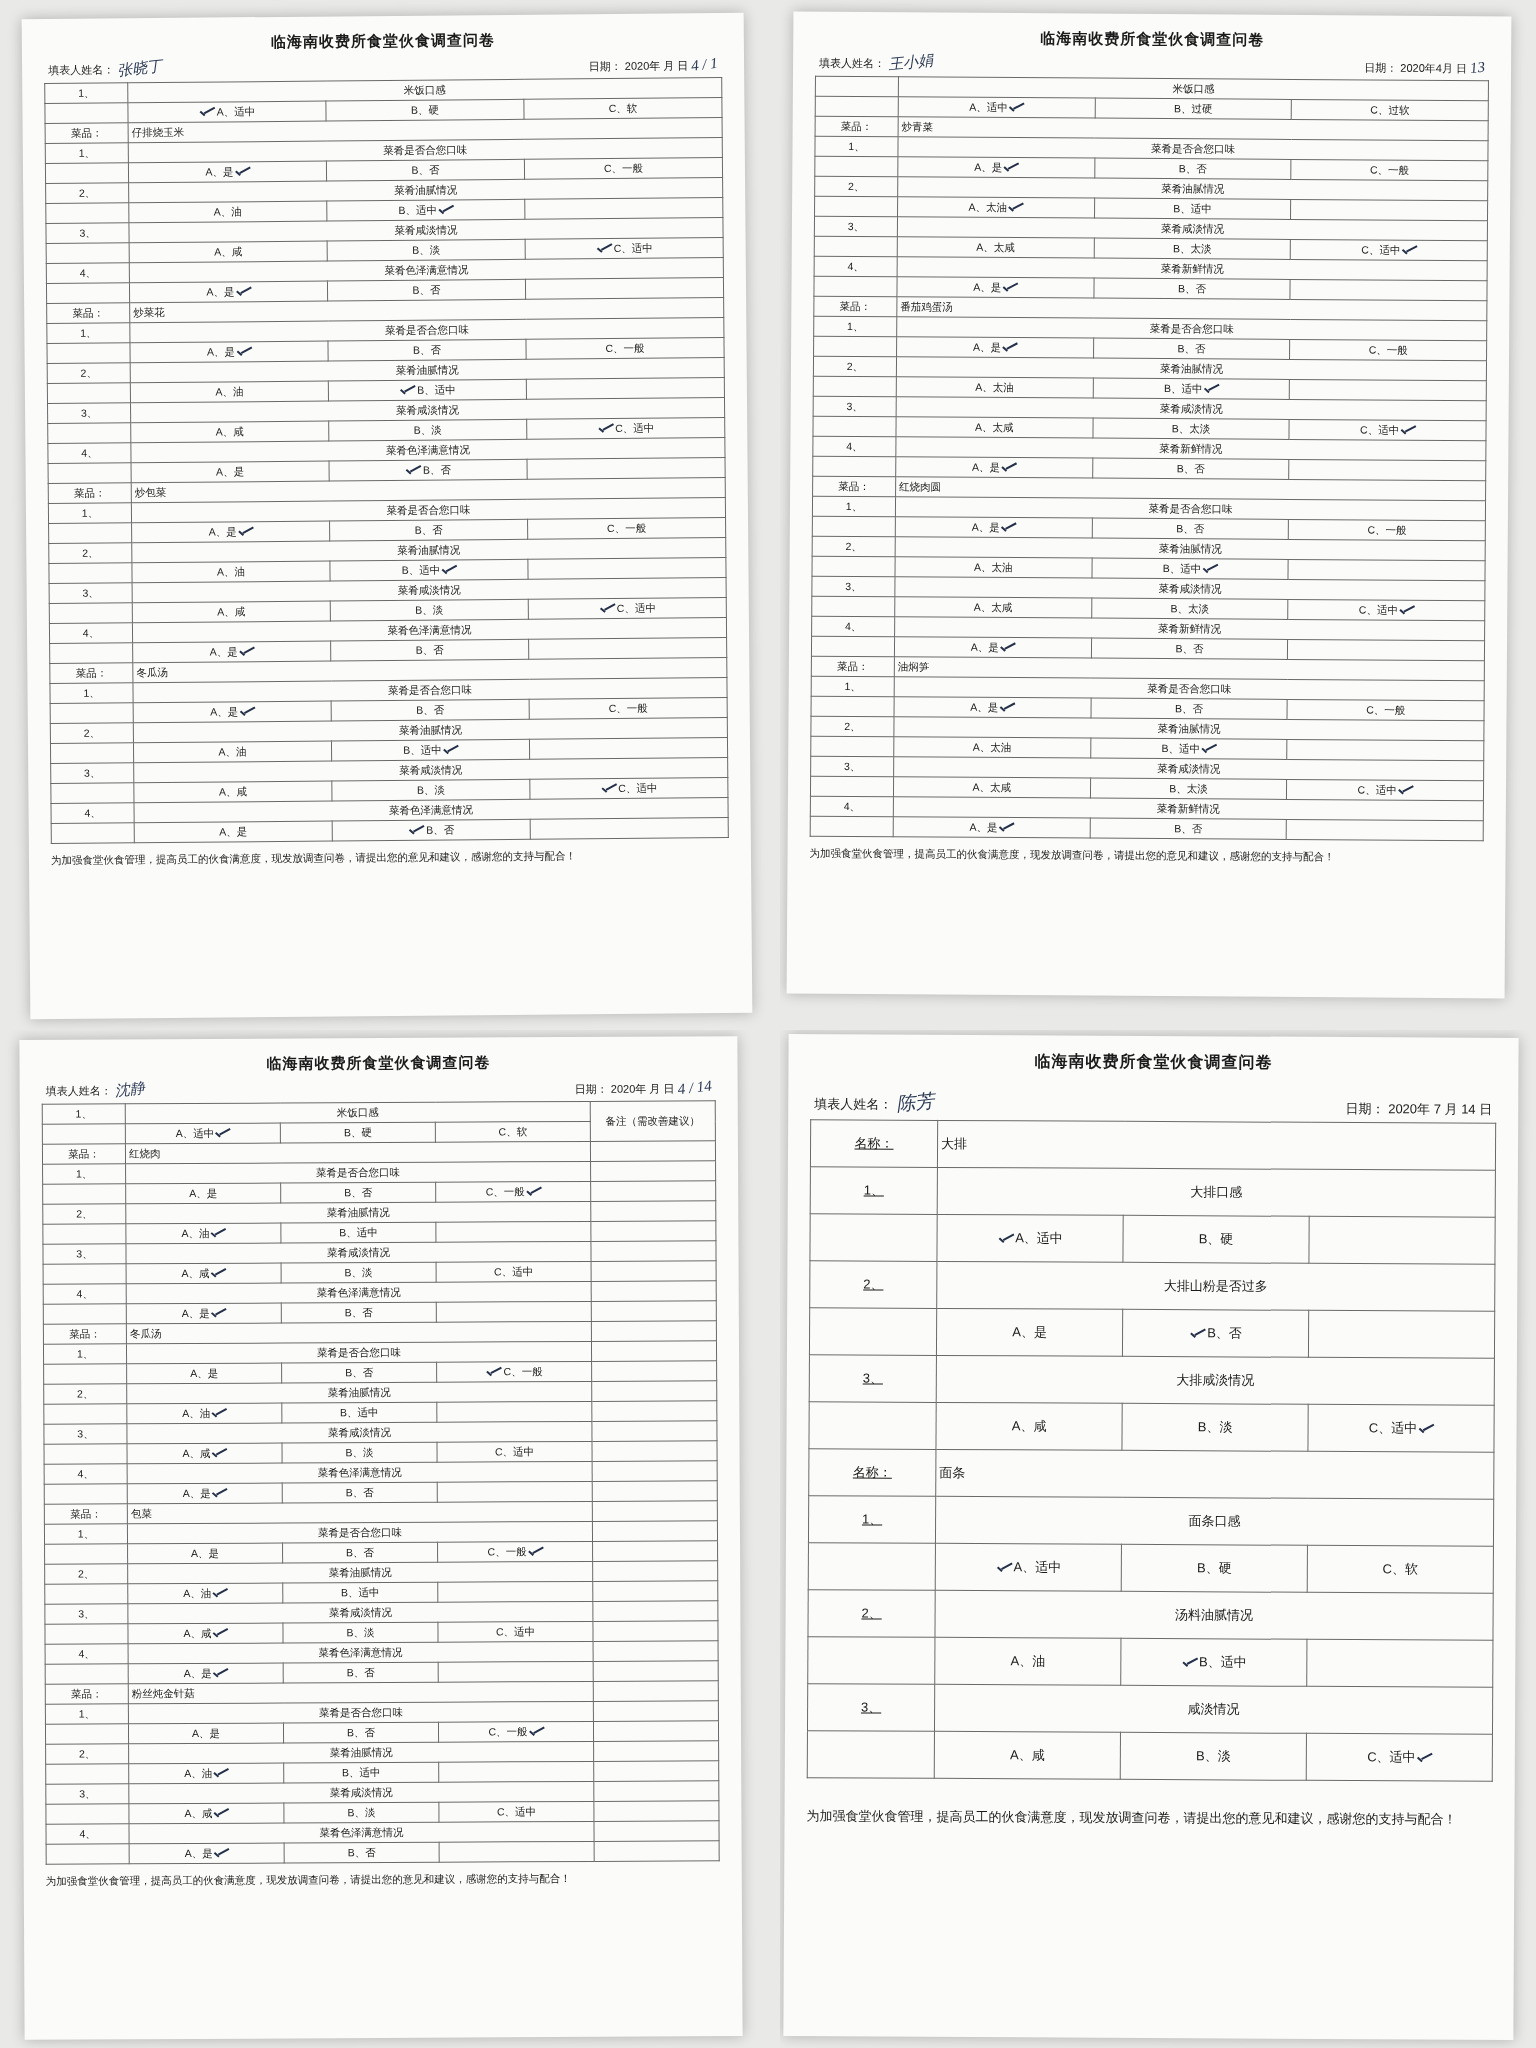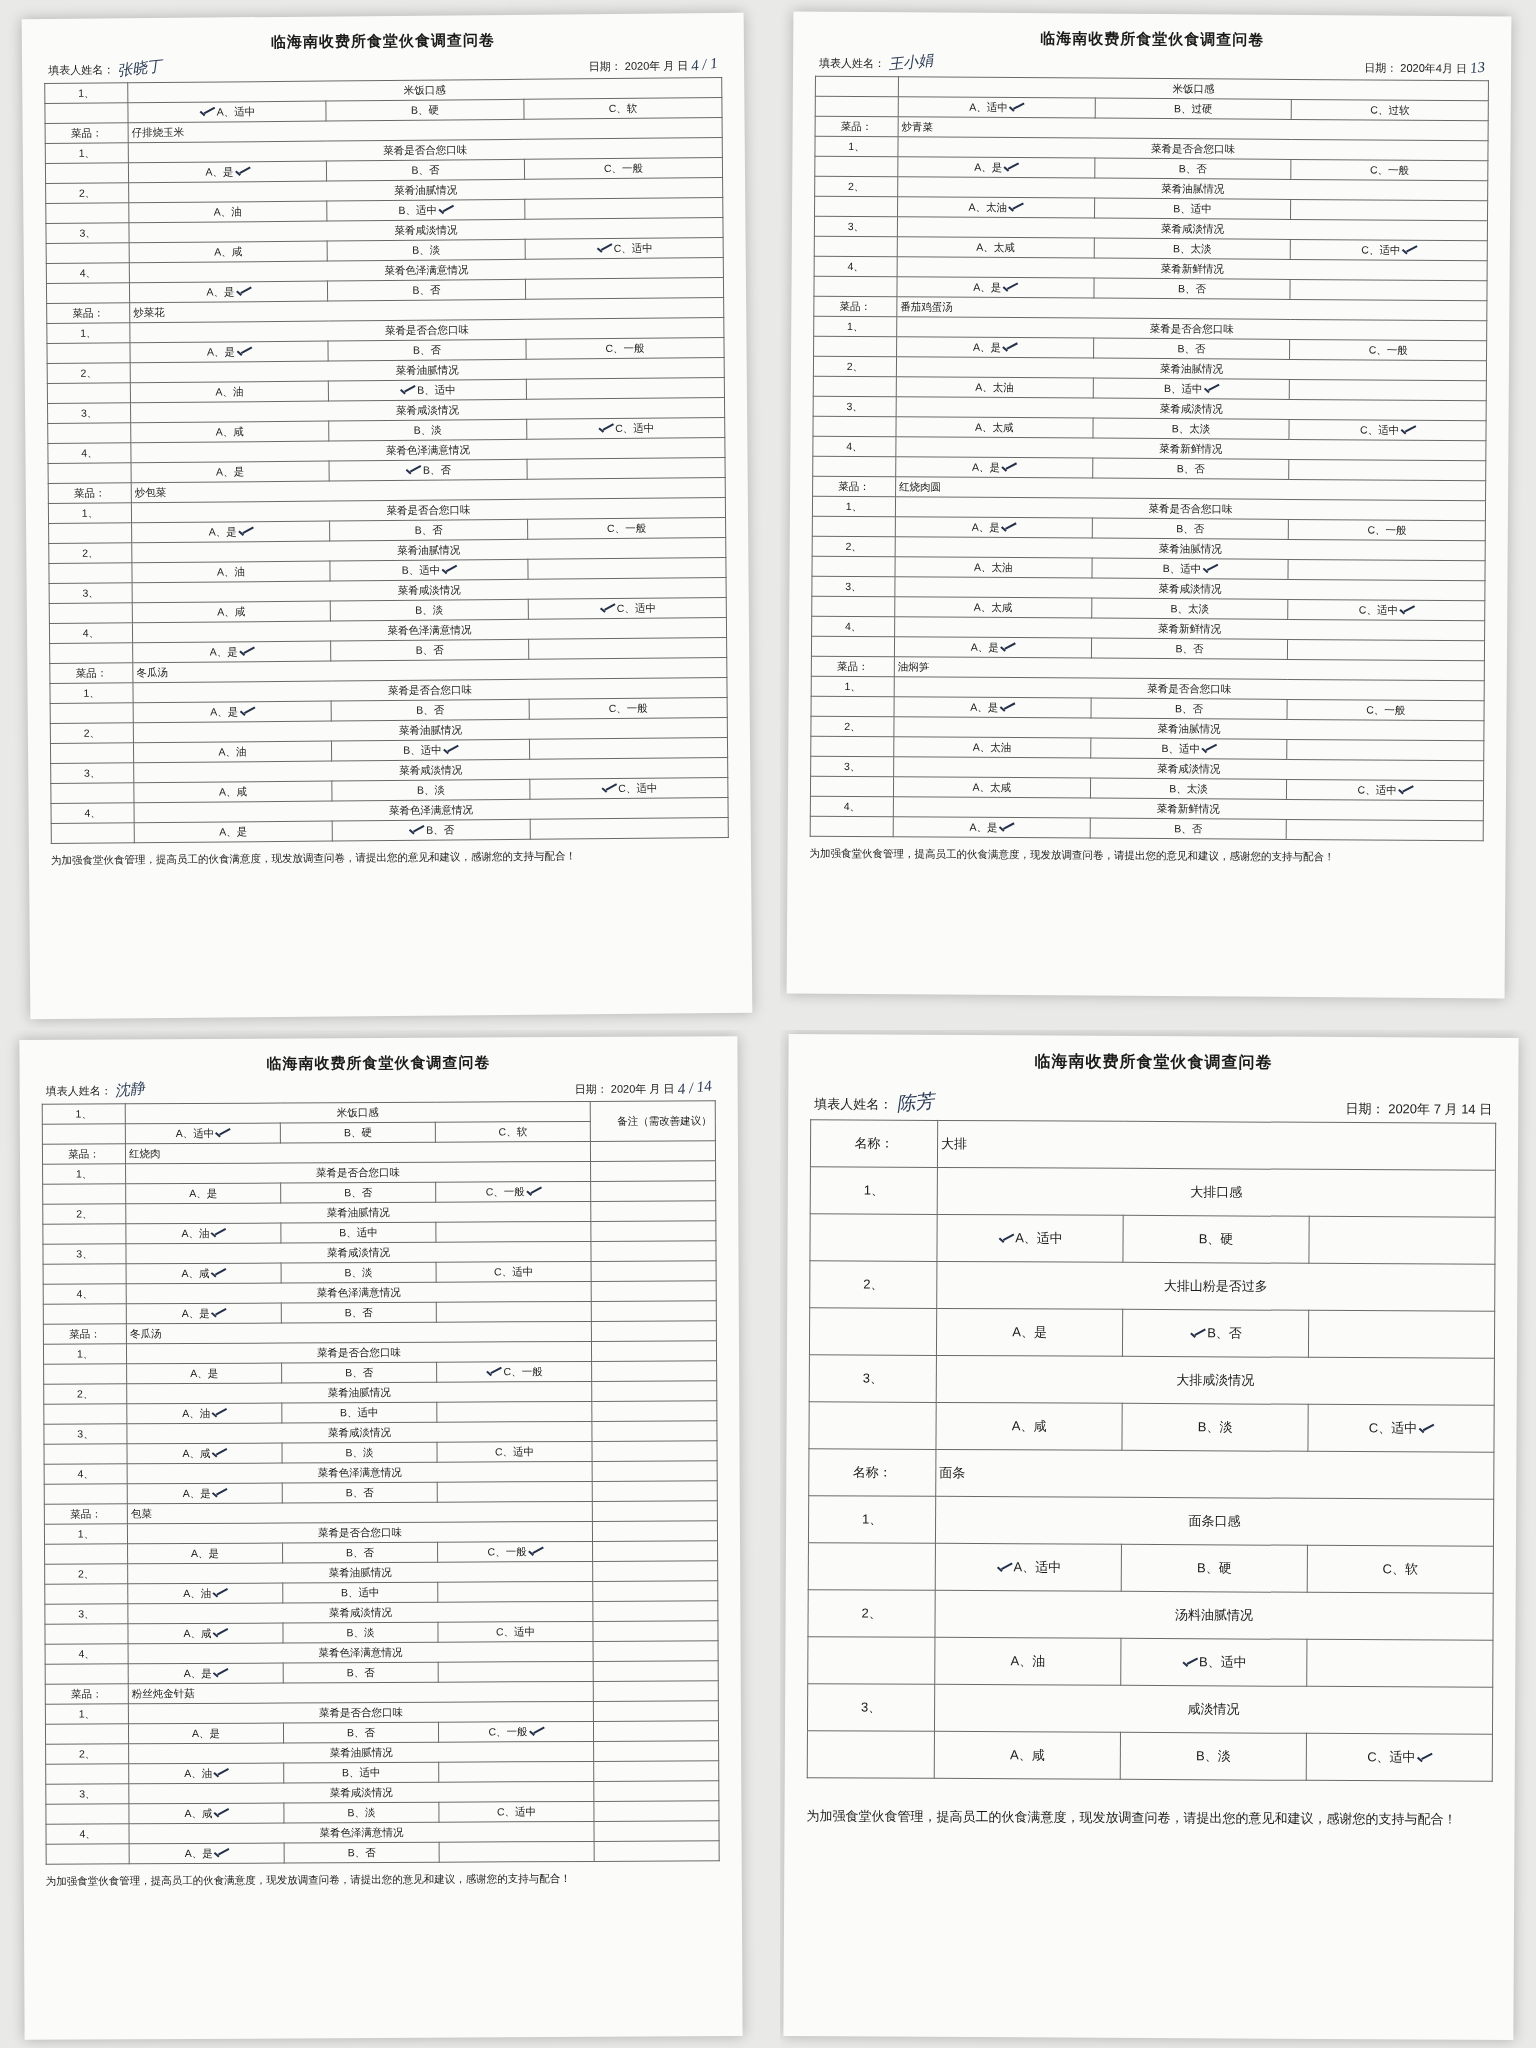--- a/index.html
+++ b/index.html
@@ -16,37 +16,37 @@
   .doc{position:absolute;inset:0;padding:16px 22px;box-sizing:border-box;color:#1b1b1b;}
   .title{text-align:center;font-weight:bold;font-size:15px;letter-spacing:1px;margin-bottom:6px;}
   .title.big{font-size:16px;}
   .metarow{display:flex;justify-content:space-between;align-items:flex-end;font-size:11px;margin:2px 4px 4px 4px;}
   .meta-left{position:relative;padding-right:60px;}
   .meta-right{position:relative;}
   .hand{font-family:"Liberation Serif", serif;color:#2b3a55;font-style:italic;font-size:15px;position:absolute;}
   .hand.inline{position:static;display:inline-block;transform:rotate(-6deg);}
   table{border-collapse:collapse;width:100%;table-layout:fixed;font-size:10.5px;}
   td{border:1px solid #6a6a6a;height:19px;padding:0 3px;vertical-align:middle;}
-  .c{text-align:right;}
+  .c{text-align:center;}
   .l{text-align:left;}
   .idx{width:76px;text-align:center;}
   .lbl{width:86px;text-align:center;}
   .opt{text-align:center;}
   .span-head{text-align:center;}
   .footer{font-size:10.5px;line-height:1.6;margin-top:8px;}
   .mark{position:relative;}
   
   .tick{display:inline-block;width:16px;height:10px;position:relative;vertical-align:middle;}
   .tick:before{content:"";position:absolute;left:1px;top:5px;width:6px;height:2px;background:#24304a;transform:rotate(42deg);}
   .tick:after{content:"";position:absolute;left:5px;top:2px;width:12px;height:2px;background:#24304a;transform:rotate(-28deg);}
   .pretick{margin-right:2px;}
   .note-col{width:118px;}
   
   .big td{height:46px;font-size:13px;}
-  .big .idx{width:120px;}
+  .big .idx{width:120px;text-decoration:underline;}
   .big{font-size:13px;}
   .footer.big-f{font-size:13px;line-height:1.8;margin-top:26px;}
   .metarow.big-m{font-size:13px;}
 </style>
 </head>
 <body>
 
 <div class="sheetgrid">
 
   <div class="cell">

